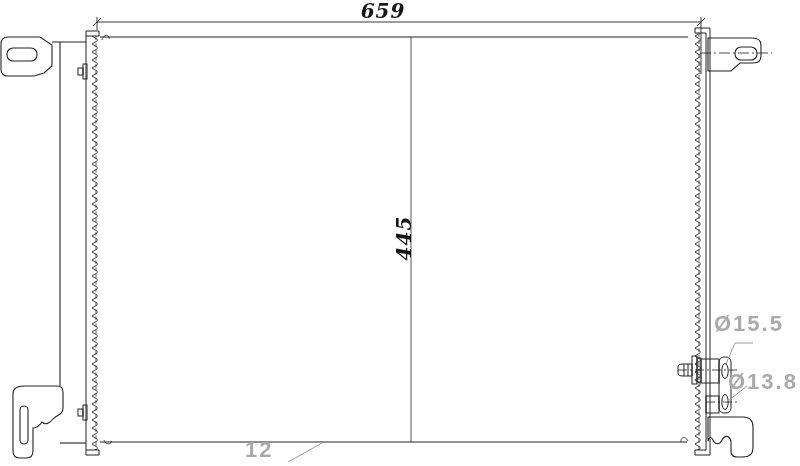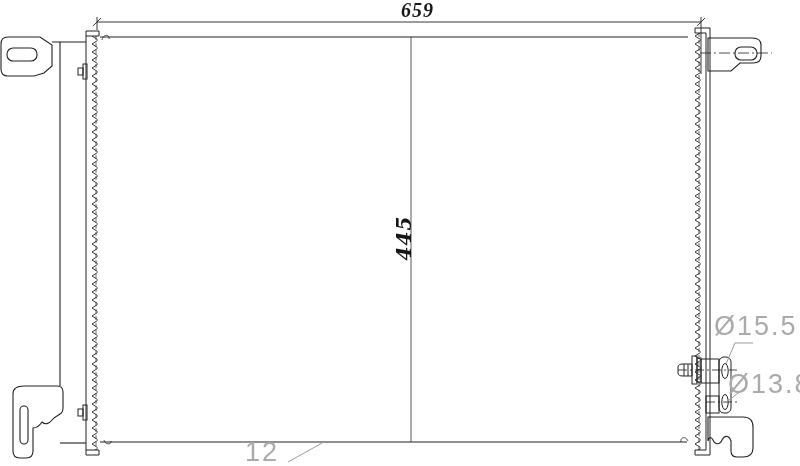--- a/index.html
+++ b/index.html
@@ -9,23 +9,23 @@
   }
   .stage{position:absolute;left:0;top:0;width:800px;height:466px;}
   svg{position:absolute;left:0;top:0;}
   .lbl{position:absolute;white-space:nowrap;pointer-events:none;}
   .dim-dark{
     font-family:"DejaVu Serif",serif;font-style:italic;font-weight:bold;
     font-size:20px;color:#161616;letter-spacing:1px;
   }
   .dim-gray{
     font-family:"Liberation Sans","DejaVu Sans",sans-serif;
-    font-size:27px;color:#aaaaaa;letter-spacing:2px;font-weight:400;
+    font-size:22px;color:#aaaaaa;letter-spacing:2px;font-weight:700;
   }
-  .lbl-659{left:350px;top:-1px;width:84px;text-align:right;font-family:Liberation Serif, serif;}
+  .lbl-659{left:341px;top:-1px;width:84px;text-align:center;}
   .lbl-445{
     left:373px;top:227px;width:60px;height:22px;text-align:center;
     transform:rotate(-90deg);transform-origin:50% 50%;
   }
   .lbl-12{left:245px;top:437px;}
   .lbl-155{left:714px;top:311px;}
   .lbl-138{left:728px;top:369px;}
 </style>
 </head>
 <body>

